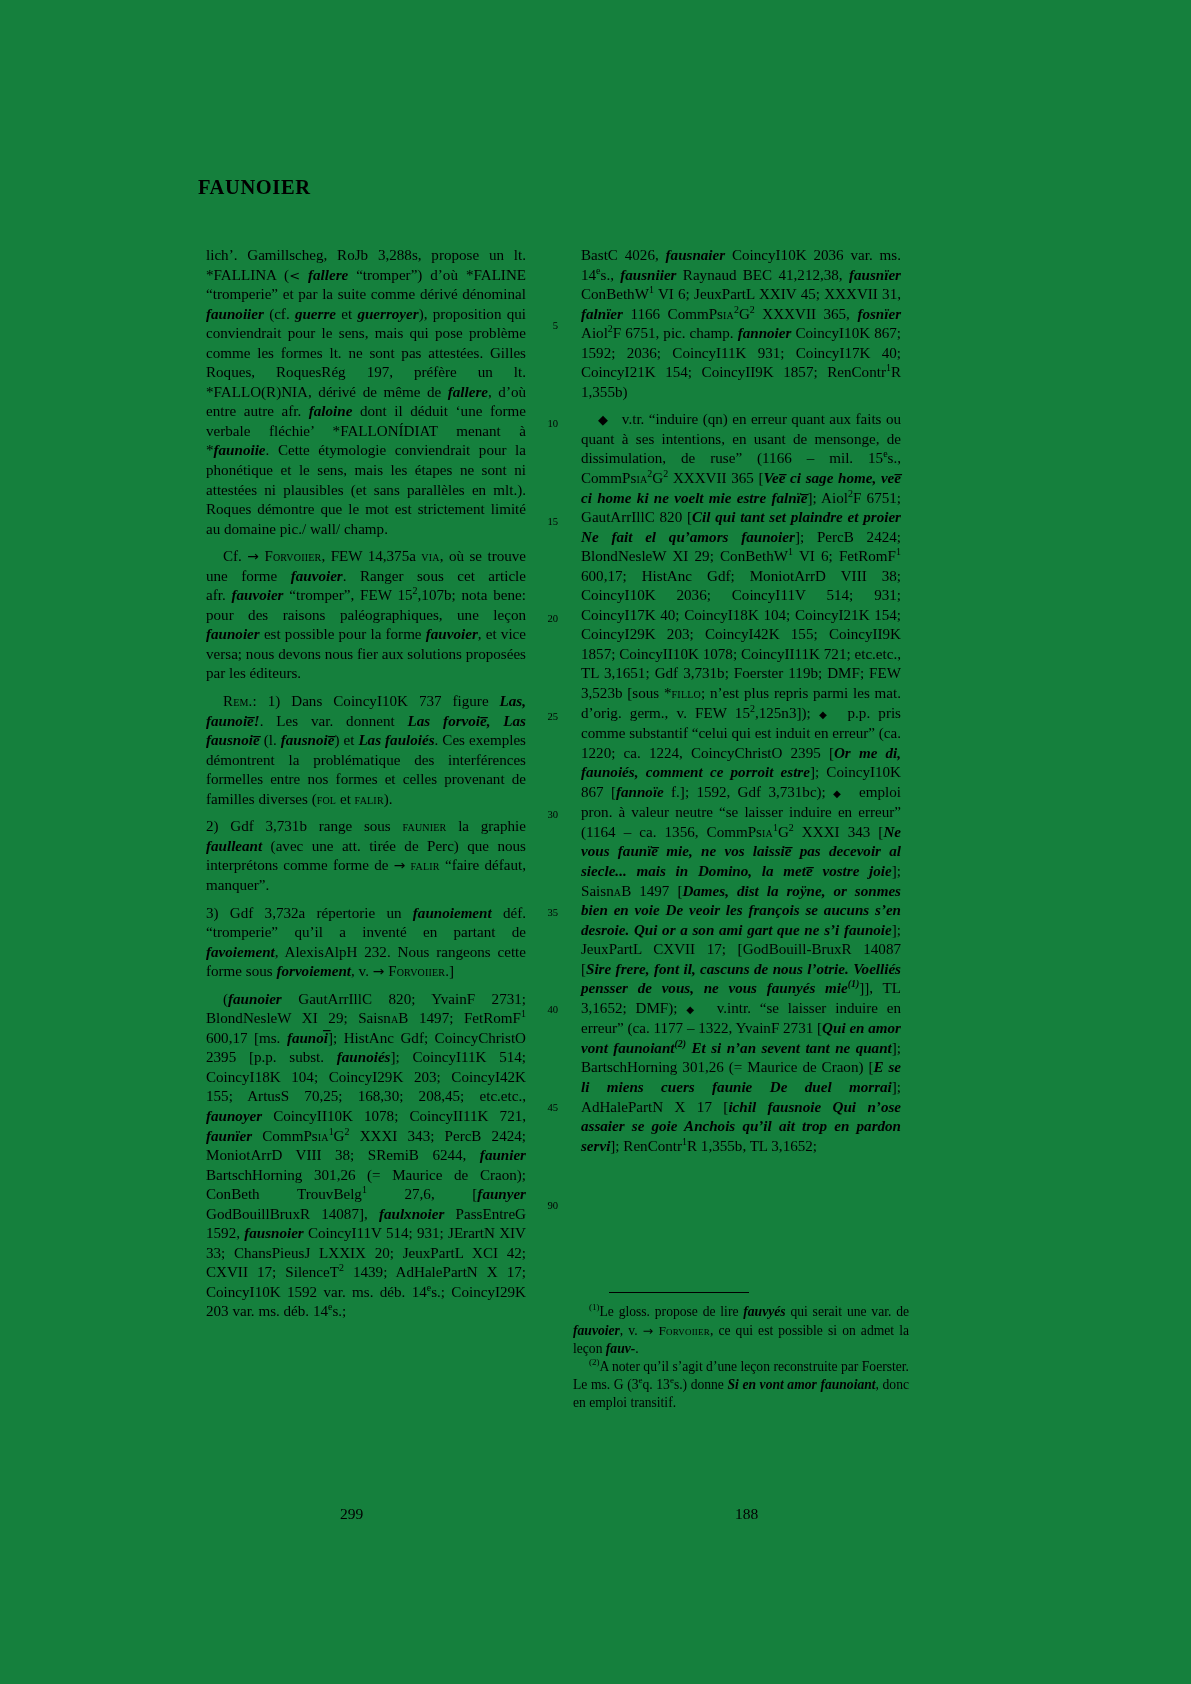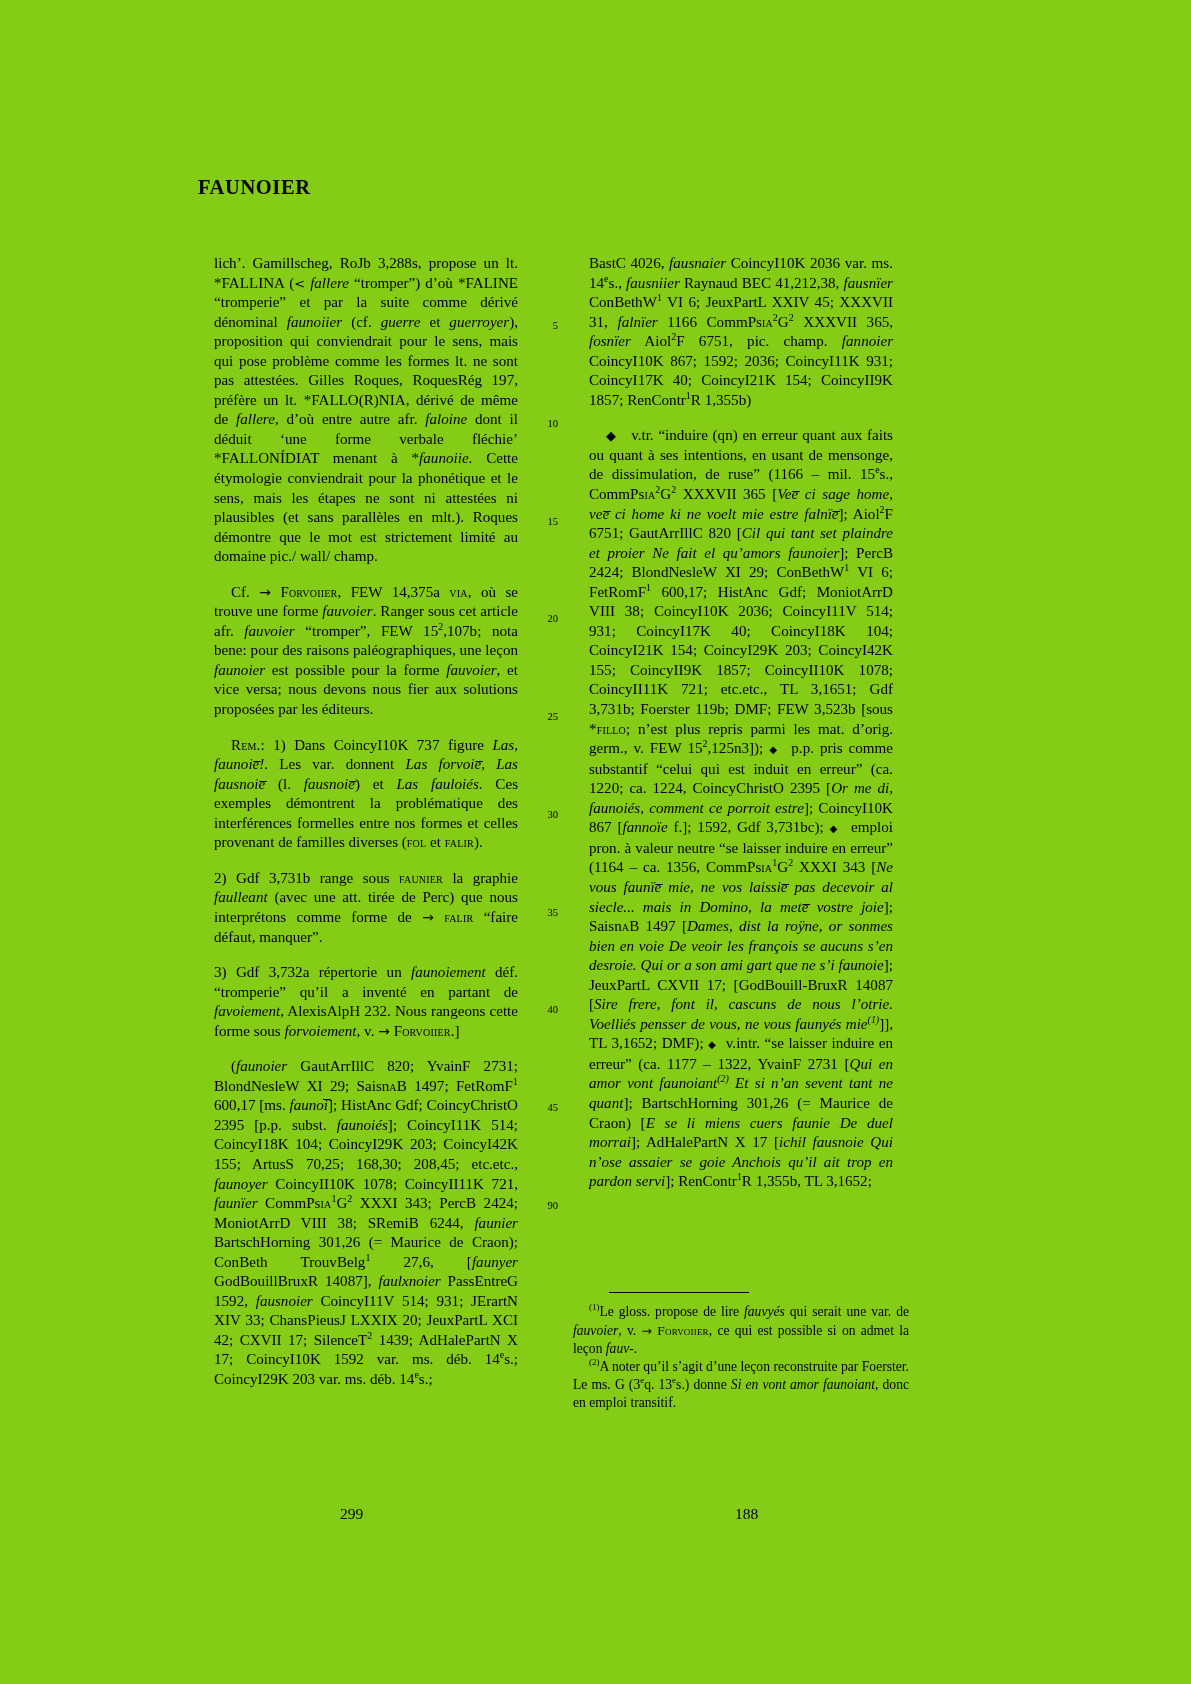--- a/index.html
+++ b/index.html
@@ -9,21 +9,21 @@
   }
   body {
     font-family: "Liberation Serif", "DejaVu Serif", serif;
     color: #000000;
     -webkit-font-smoothing: antialiased;
   }
   .page {
     position: relative;
     width: 1191px;
     height: 1684px;
-    background: #84cc16;
+    background: #15803d;
     overflow: hidden;
     box-sizing: border-box;
   }
 
   
   .running-head {
     position: absolute;
     left: 198px;
     top: 176px;
     font-size: 20.5px;
@@ -40,27 +40,27 @@
     font-size: 15.1px;
     line-height: 19.55px;
     text-align: justify;
     text-justify: inter-word;
     hyphens: none;
   }
   .col-left  { left: 198px; }
   .col-right { left: 573px; }
 
   .col p {
-    margin: 16px;
+    margin: 8px;
     text-align: justify;
   }
   .col p.indent { text-indent: 17px; }
 
   
-  .it   { font-style: italic; }
+  .it   { font-style: italic; font-weight: bold; }
   .sc   { font-variant: small-caps; font-size: 0.99em; letter-spacing: 0.2px; }
   sup   { font-size: 0.66em; vertical-align: super; line-height: 0; }
   .arrow { font-family: "DejaVu Sans", sans-serif; font-size: 0.92em; }
   .lozenge { font-family: "DejaVu Sans", sans-serif; font-size: 0.86em; }
   .lozenge-sm { font-family: "DejaVu Sans", sans-serif; font-size: 0.68em; }
   .lt { font-family: "DejaVu Sans", sans-serif; font-size: 0.86em; }
 
   
   .linenums {
     position: absolute;

